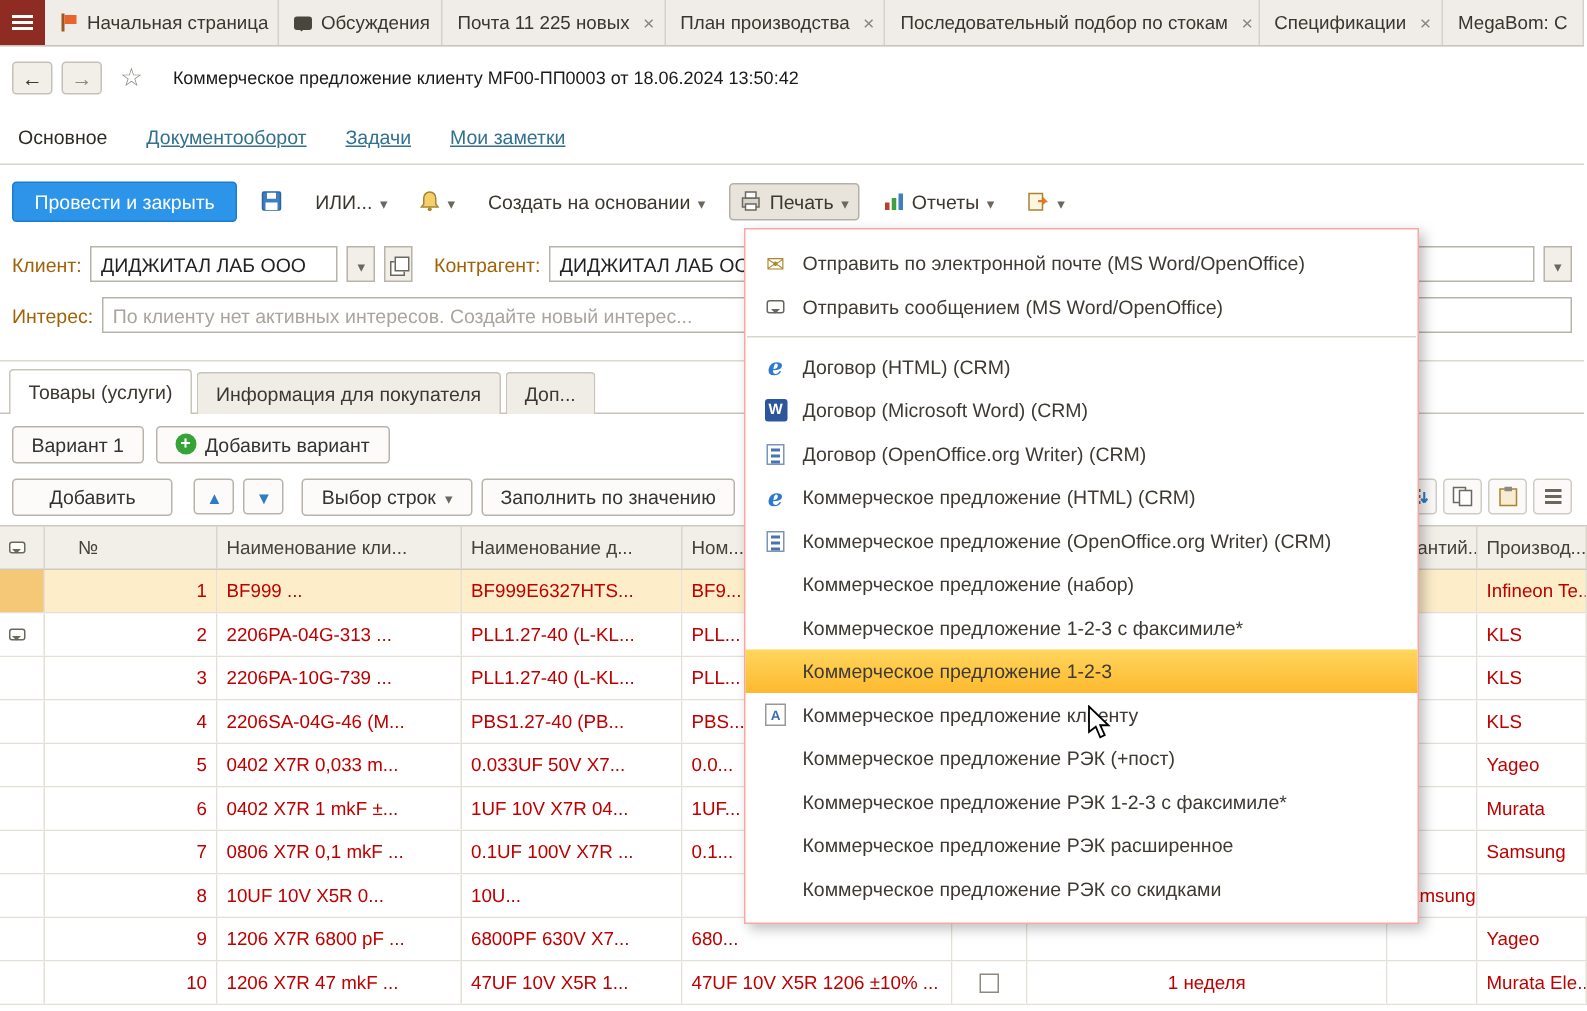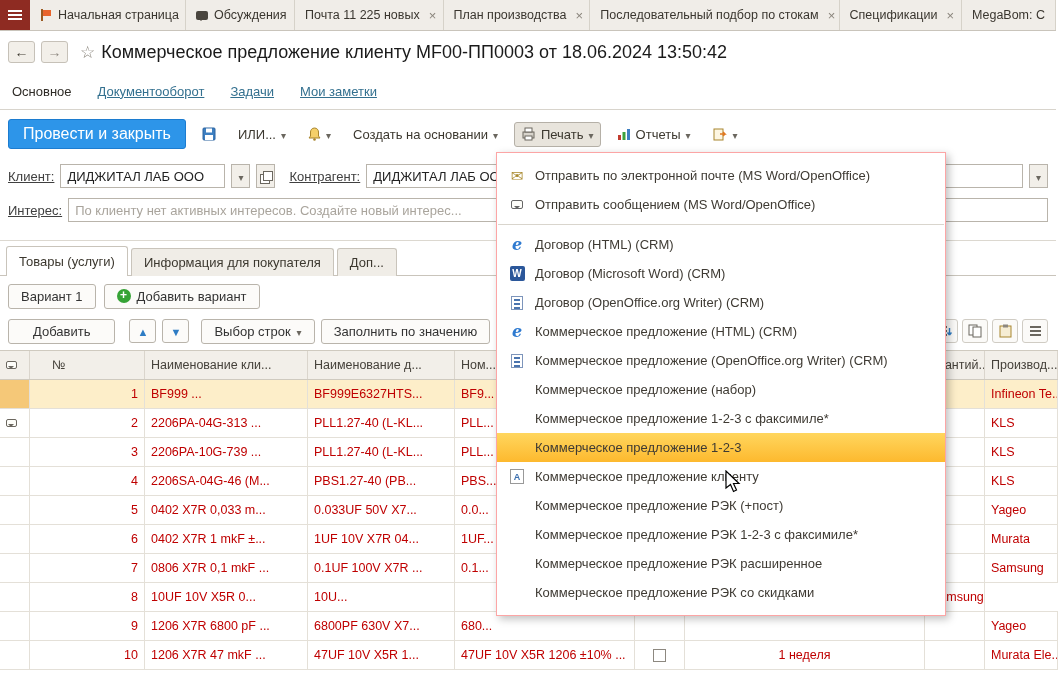--- a/index.html
+++ b/index.html
@@ -22,40 +22,40 @@
   .bubble-dark { width:12px; height:9px; background:#4a463f; border-radius:2px; position:relative; flex:none; }
   .bubble-dark::after { content:""; position:absolute; left:2px; bottom:-4px; border:3px solid transparent; border-top-color:#4a463f; }
 
   
   .titlebar { position:absolute; top:31px; left:0; right:0; height:42px; display:flex; align-items:center; padding:0 8px; gap:6px; }
   .nav-box { width:27px; height:22px; border:1px solid #c6c1b8; background:#f2efe9; border-radius:3px; display:flex; align-items:center; justify-content:center; cursor:pointer; }
   .arr-left::before { content:"←"; color:#3c382f; font-size:14px; }
   .arr-right::before { content:"→"; color:#8d887f; font-size:14px; }
   .star { margin-left:6px; cursor:pointer; }
   .star::before { content:"☆"; font-size:17px; color:#8b867d; }
-  .page-title { margin-left:0; font-size:18px; color:#1a1a1a; white-space:nowrap; }
+  .page-title { margin-left:14px; font-size:12px; color:#1a1a1a; white-space:nowrap; }
 
   
   .sectionnav { position:absolute; top:73px; left:0; right:0; height:37px; display:flex; align-items:center; gap:26px; padding:0 12px; border-bottom:1px solid #d8d4cc; }
   .snav { color:#33708f; text-decoration:underline; cursor:pointer; white-space:nowrap; }
   .snav.active { color:#2e2b26; text-decoration:none; cursor:default; }
 
   
   .toolbar { position:absolute; top:110px; left:0; right:0; height:48px; display:flex; align-items:center; gap:10px; padding:0 8px; }
-  .btn-primary { background:#2d95e9; border:1px solid #1c7cd0; color:#fff; padding:5px 14px; border-radius:3px; font-size:16px; cursor:pointer; white-space:nowrap; }
+  .btn-primary { background:#2d95e9; border:1px solid #1c7cd0; color:#fff; padding:5px 14px; border-radius:3px; font-size:13px; cursor:pointer; white-space:nowrap; }
   .tb-item { display:flex; align-items:center; gap:5px; padding:4px 6px; border-radius:3px; cursor:pointer; color:#3c382f; white-space:nowrap; }
   .tb-item.pressed { background:#e8e4dc; border:1px solid #b5b0a7; }
   .caret::before { content:"▾"; font-size:10px; color:#6b675f; }
   .tb-icon { display:flex; align-items:center; justify-content:center; flex:none; }
 
   
   .formrow { position:absolute; left:0; right:0; display:flex; align-items:center; padding:0 8px; gap:6px; }
   .fr1 { top:160px; height:32px; }
   .fr2 { top:194px; height:32px; }
-  .flabel { color:#404040; white-space:nowrap;text-decoration:underline; }
+  .flabel { color:#a16207; white-space:nowrap; }
   .tinput { height:24px; border:1px solid #b9b4ab; padding:2px 6px; font-size:13px; color:#222; font-family:inherit; background:#fff; }
   .tinput::placeholder { color:#a9a49c; }
   .client-input { width:165px; }
   .counterparty-input { flex:1; }
   .interest-input { flex:1; }
   .mini-btn { width:19px; height:24px; border:1px solid #b9b4ab; background:#f2efe9; display:flex; align-items:center; justify-content:center; cursor:pointer; flex:none; }
   .open-ic { width:11px; height:11px; position:relative; }
   .open-ic::before { content:""; position:absolute; left:0; top:3px; width:8px; height:8px; border:1px solid #6b675f; background:#fff; }
   .open-ic::after { content:""; position:absolute; left:3px; top:0; width:8px; height:8px; border:1px solid #6b675f; background:#fff; }
 

